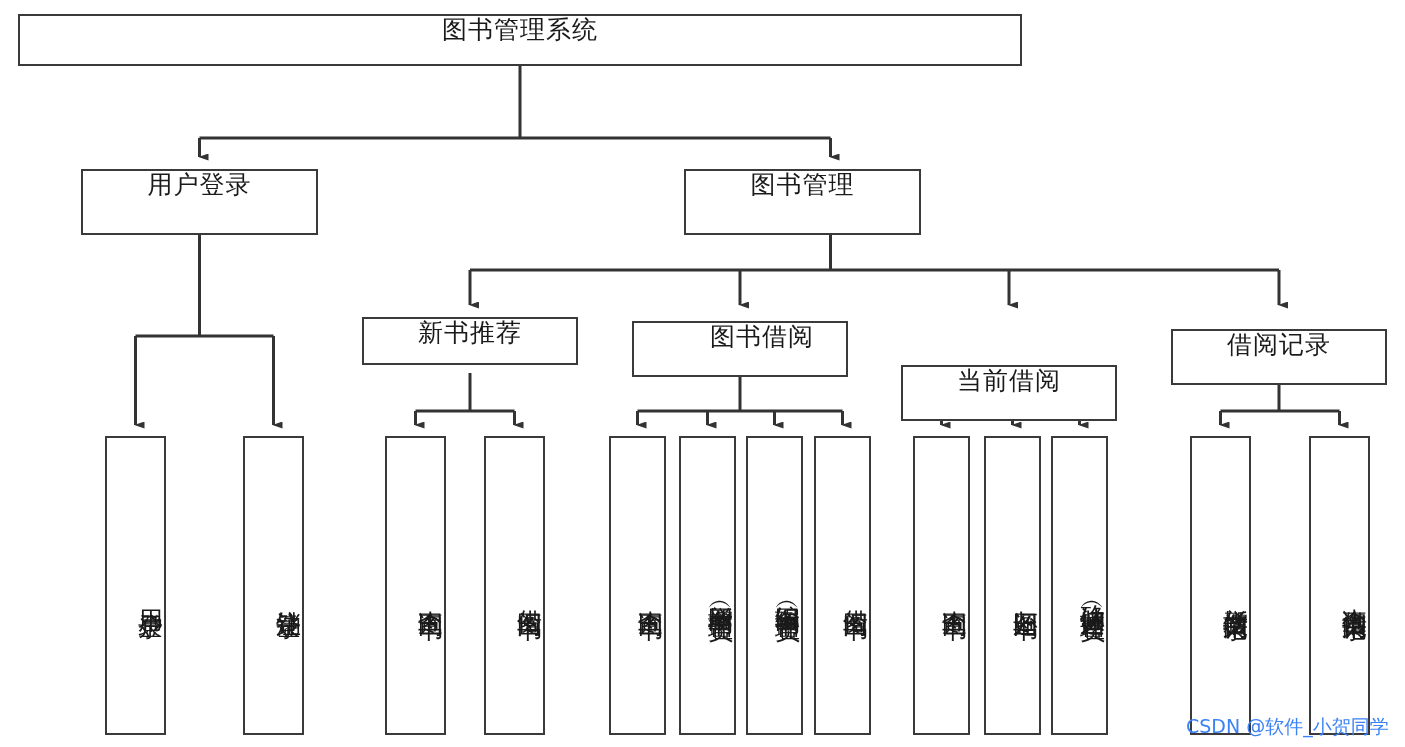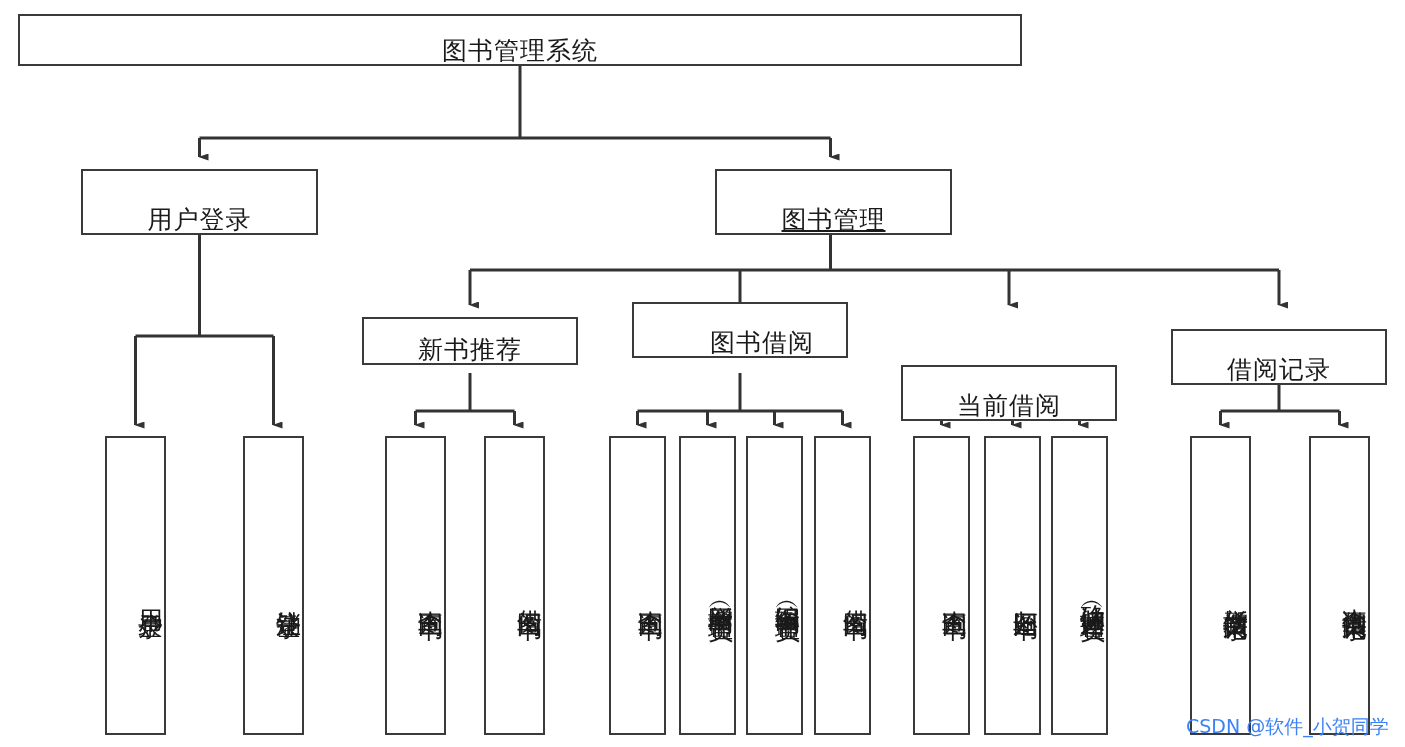--- a/index.html
+++ b/index.html
@@ -24,21 +24,21 @@
     top: 0;
     width: 1405px;
     height: 747px;
   }
   .node {
     position: absolute;
     box-sizing: border-box;
     background: #ffffff;
     border: 2px solid #3a3a3a;
     display: flex;
-    align-items: flex-end;
+    align-items: flex-start;
     justify-content: center;
     color: #1a1a1a;
     z-index: 2;
   }
   .node-h {
     font-size: 25px;
     letter-spacing: 1px;
     line-height: 1.1;
     white-space: nowrap;
   }
@@ -112,27 +112,27 @@
       </g>
   </svg>
 
   <div id="nodes-layer">
       <div class="node node-h" style="left: 18px; top: 14px; width: 1004px; height: 52px;">
         <span>图书管理系统</span>
       </div>
       <div class="node node-h" style="left: 81px; top: 169px; width: 237px; height: 66px;">
         <span>用户登录</span>
       </div>
-      <div class="node node-h" style="left: 715px; top: 169px; width: 237px; height: 66px; text-decoration: underline;">
+      <div class="node node-h" style="left: 684px; top: 169px; width: 237px; height: 66px;">
         <span>图书管理</span>
       </div>
       <div class="node node-h" style="left: 362px; top: 317px; width: 216px; height: 48px;">
         <span>新书推荐</span>
       </div>
-      <div class="node node-h" style="left: 632px; top: 302px; width: 216px; height: 56px; padding-left: 44px;">
+      <div class="node node-h" style="left: 632px; top: 321px; width: 216px; height: 56px; padding-left: 44px;">
         <span>图书借阅</span>
       </div>
       <div class="node node-h" style="left: 901px; top: 317px; width: 216px; height: 56px; margin-top: 48px;">
         <span>当前借阅</span>
       </div>
       <div class="node node-h" style="left: 1171px; top: 317px; width: 216px; height: 56px; margin-top: 12px;">
         <span>借阅记录</span>
       </div>
       <div class="node node-v" style="left: 105px; top: 436px; width: 61px; height: 299px;">
         <span>用户登录</span>

